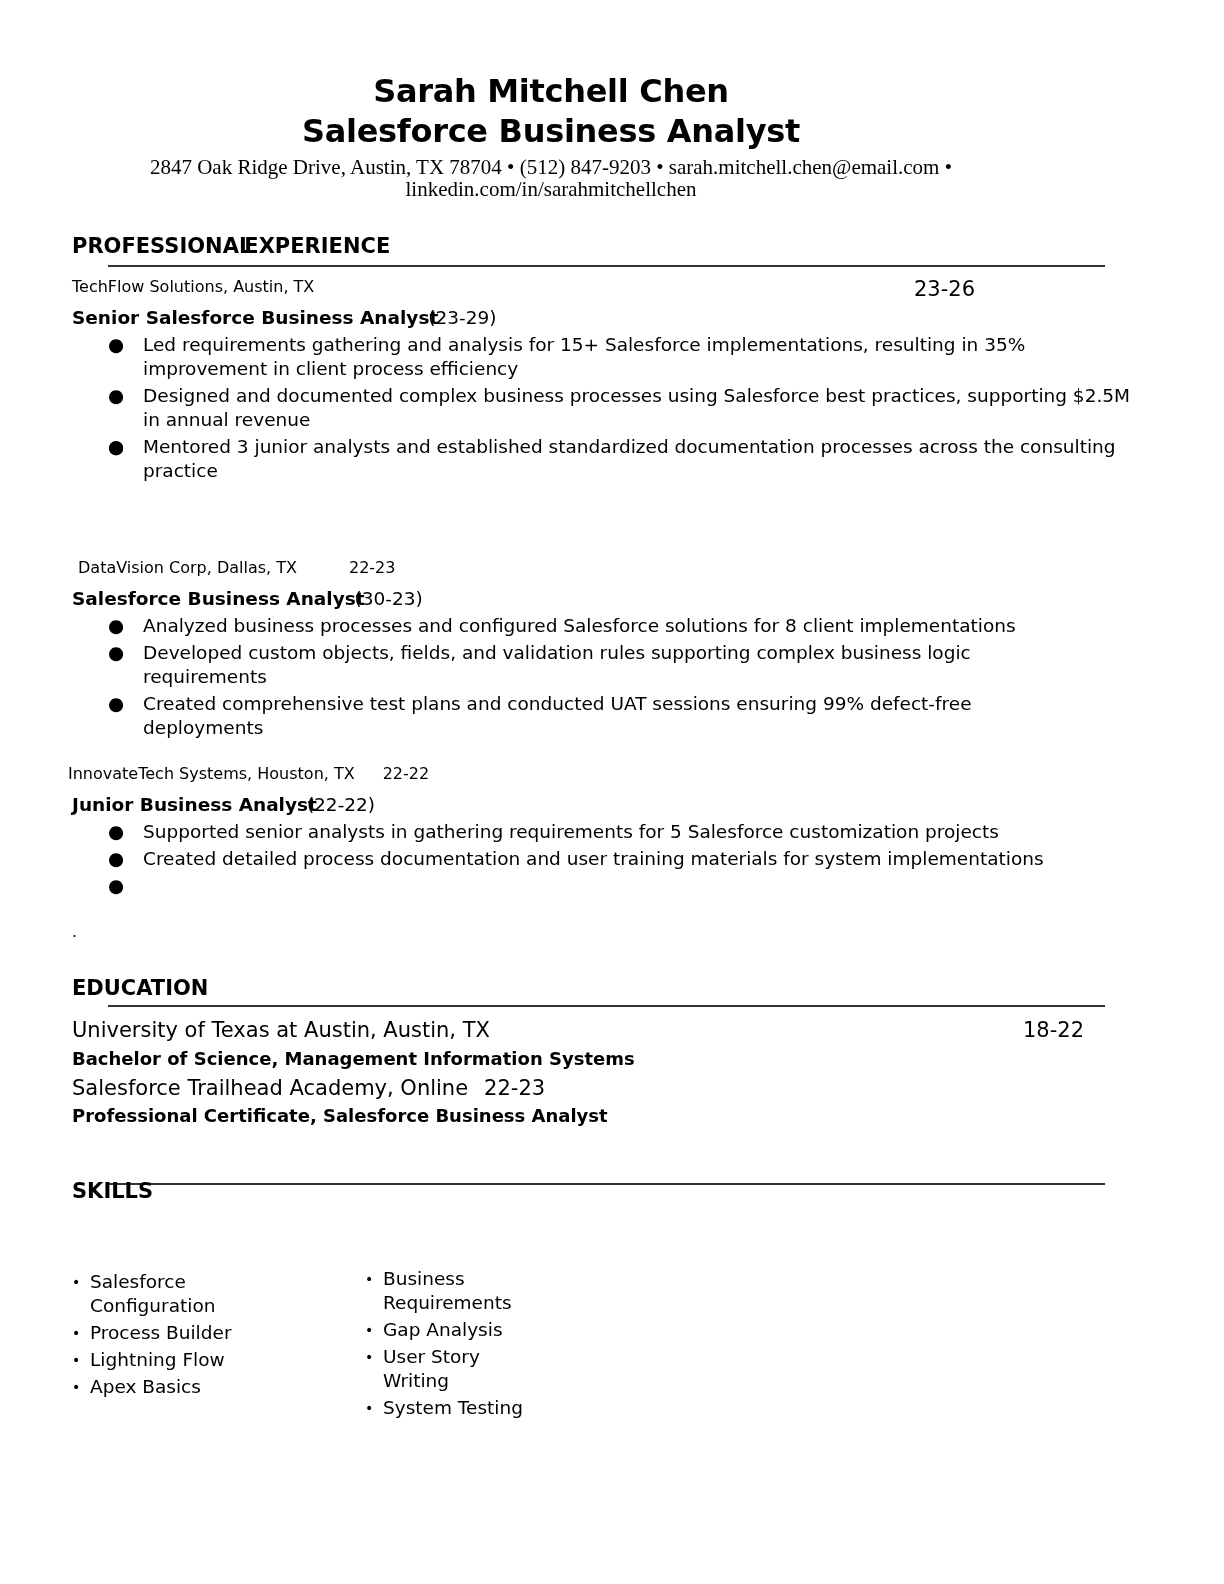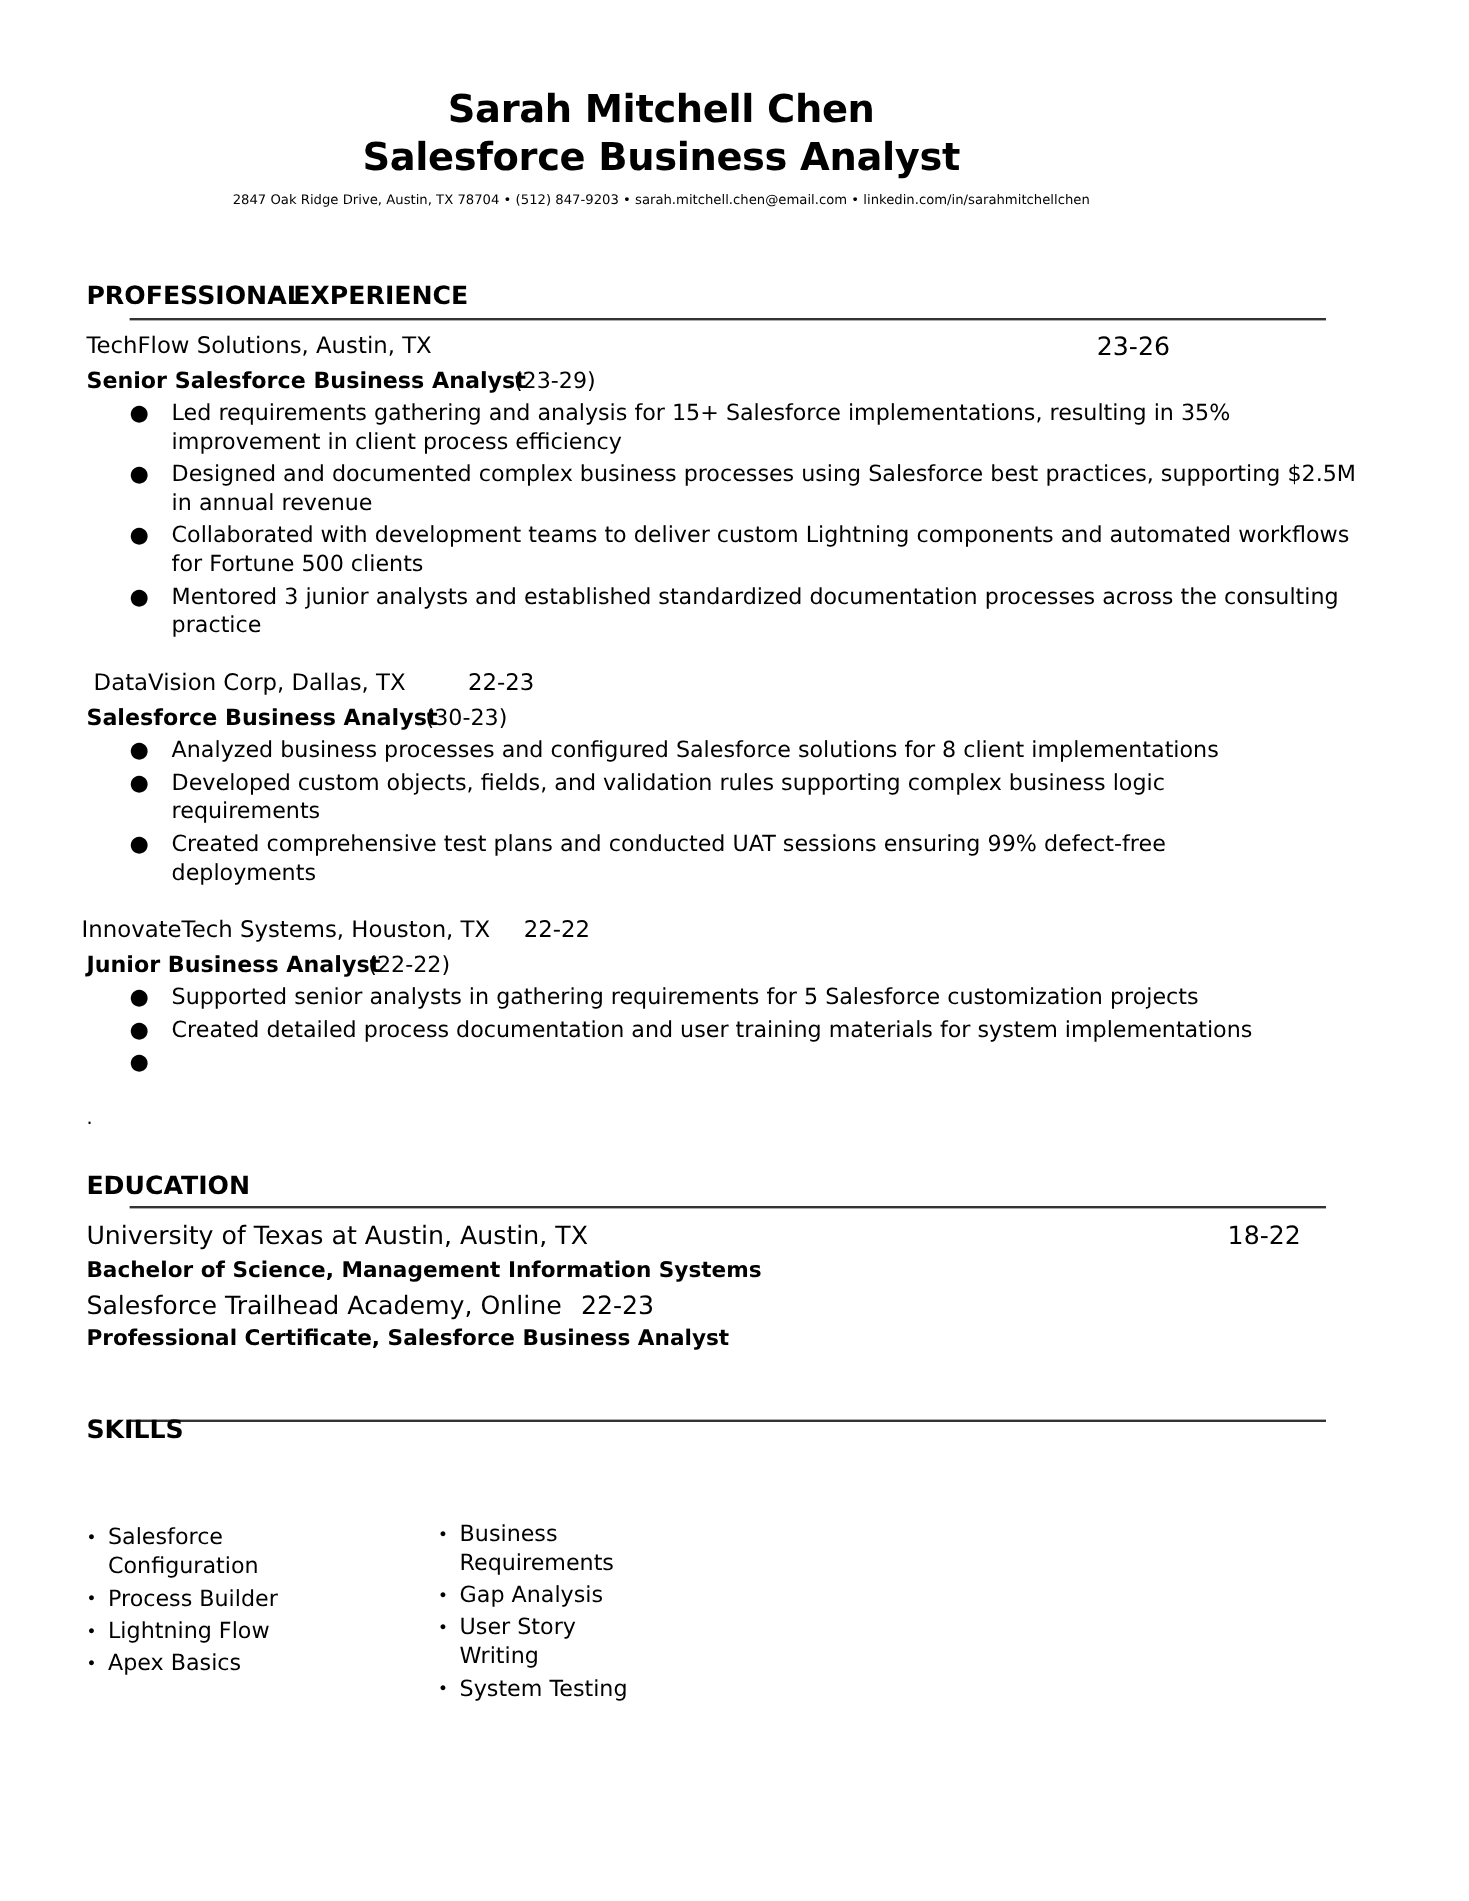--- a/index.html
+++ b/index.html
@@ -5,27 +5,27 @@
   html, body { margin: 0; padding: 0; background: #ffffff; }
   body {
     width: 1224px; height: 1584px; position: relative; overflow: hidden;
     font-family: "DejaVu Sans", sans-serif; color: #000;
   }
   .abs { position: absolute; white-space: nowrap; }
   .center { left: 0; width: 1102px; text-align: center; }
 
   .name { top: 72px; font-size: 32px; font-weight: bold; letter-spacing: -0.3px; }
   .title { top: 112px; font-size: 32px; font-weight: bold; letter-spacing: -0.3px; }
-  .contact { top: 156px; font-size: 11px; line-height: 22px; white-space: normal; }
+  .contact { top: 156px; font-size: 21px; line-height: 22px; white-space: normal; font-family: Liberation Serif, serif; }
   .contact .inner { display: inline-block; width: 900px; }
 
   .section-heading { font-size: 21px; font-weight: bold; left: 72px; }
   .rule { position: absolute; left: 108px; width: 997px; height: 2px; background: #333; }
 
-  .company { font-size: 19px; left: 72px; }
+  .company { font-size: 16px; left: 72px; }
   .company-date { font-size: 21px; }
   .role { font-size: 18.5px; left: 72px; }
   .role b { font-weight: bold; }
   .role .dates { font-weight: normal; margin-left: -10px; }
 
   ul.bullets { position: absolute; left: 108px; margin: 0; padding: 0; list-style: none; width: 1040px; }
   ul.bullets li { position: relative; padding-left: 35px; font-size: 18.5px; line-height: 24px; }
   ul.bullets li .dot { position: absolute; left: 0; top: 0; }
 
   .edu-school { font-size: 21px; left: 72px; }
@@ -46,21 +46,21 @@
 
 <div class="abs section-heading" style="top:234px;"><span>PROFESSIONAL</span><span style="margin-left:-8px;">EXPERIENCE</span></div>
 <div class="rule" style="top:265px;"></div>
 
 <div class="abs company" style="top:277px;">TechFlow Solutions, Austin, TX</div>
 <div class="abs company-date" style="top:277px; left:914px;">23-26</div>
 <div class="abs role" style="top:307px;"><b>Senior Salesforce Business Analyst</b><span class="dates">(23-29)</span></div>
 <ul class="bullets" style="top:333px;">
   <li style="margin-bottom:3px;"><span class="dot">●</span><span>Led requirements gathering and analysis for 15+ Salesforce implementations, resulting in 35% improvement in client process efficiency</span></li>
   <li style="margin-bottom:3px;"><span class="dot">●</span><span>Designed and documented complex business processes using Salesforce best practices, supporting $2.5M in annual revenue</span></li>
-  <li style="margin-bottom:3px;"><span class="dot">●</span><span>Collaborated with development teams to deliver custom Lightning components and automated workflows for Fortune 500 clients</span></li>
+  <li style="margin-bottom:3px;"><span class="dot">●</span></li>
   <li><span class="dot">●</span><span>Mentored 3 junior analysts and established standardized documentation processes across the consulting practice</span></li>
 </ul>
 
 <div class="abs company" style="top:558px; left:78px;"><span>DataVision Corp, Dallas, TX</span><span style="margin-left:52px;">22-23</span></div>
 <div class="abs role" style="top:588px;"><b>Salesforce Business Analyst</b><span class="dates">(30-23)</span></div>
 <ul class="bullets" style="top:614px;">
   <li style="margin-bottom:3px;"><span class="dot">●</span><span>Analyzed business processes and configured Salesforce solutions for 8 client implementations</span></li>
   <li style="margin-bottom:3px; width:900px;"><span class="dot">●</span><span>Developed custom objects, fields, and validation rules supporting complex business logic requirements</span></li>
   <li style="width:930px;"><span class="dot">●</span><span>Created comprehensive test plans and conducted UAT sessions ensuring 99% defect-free deployments</span></li>
 </ul>

